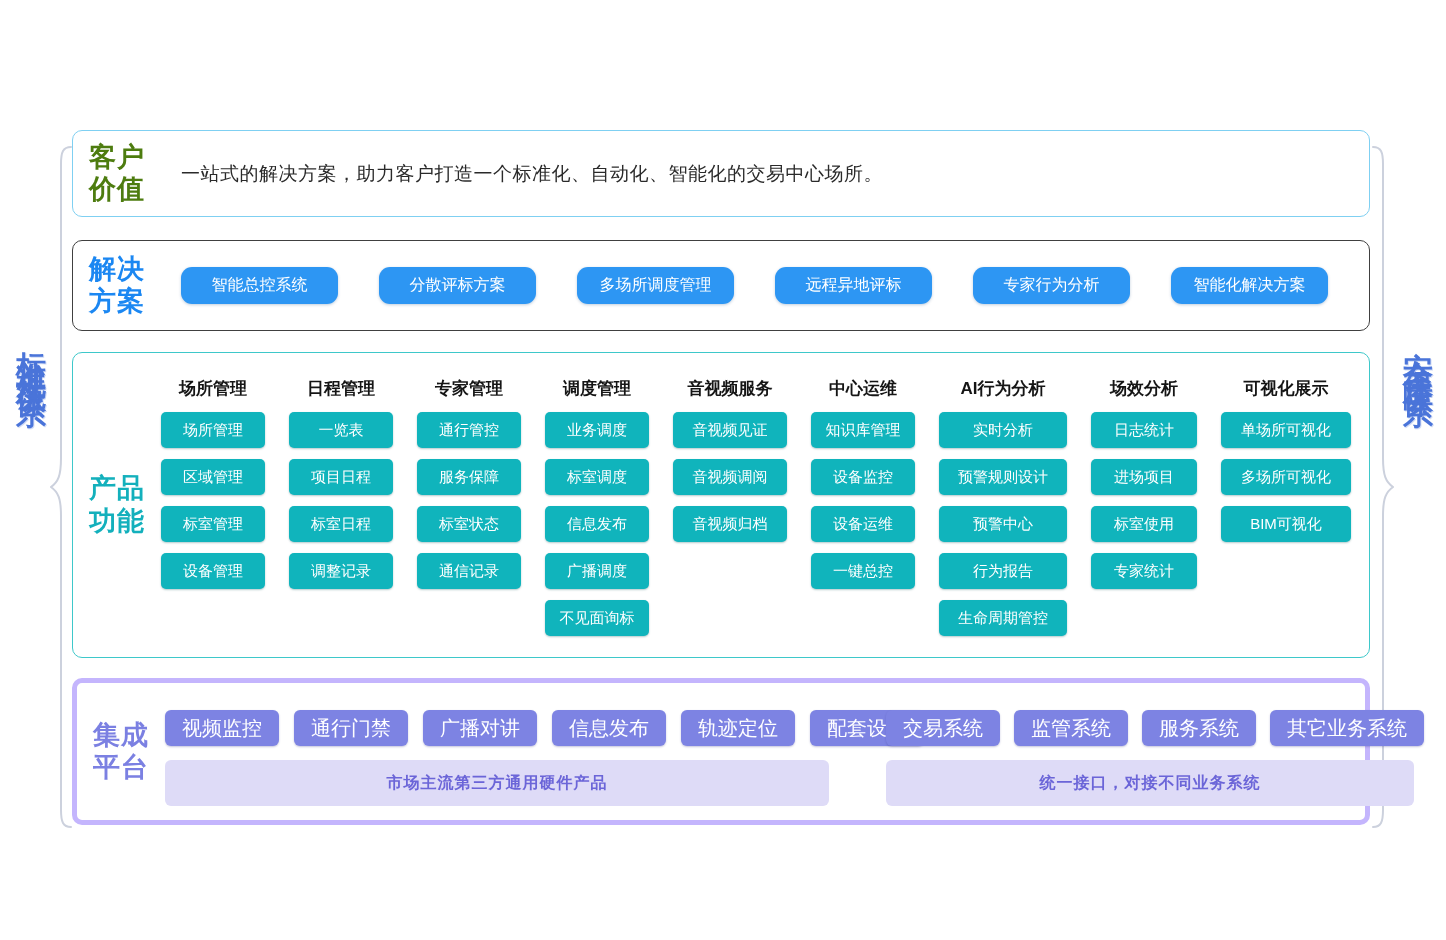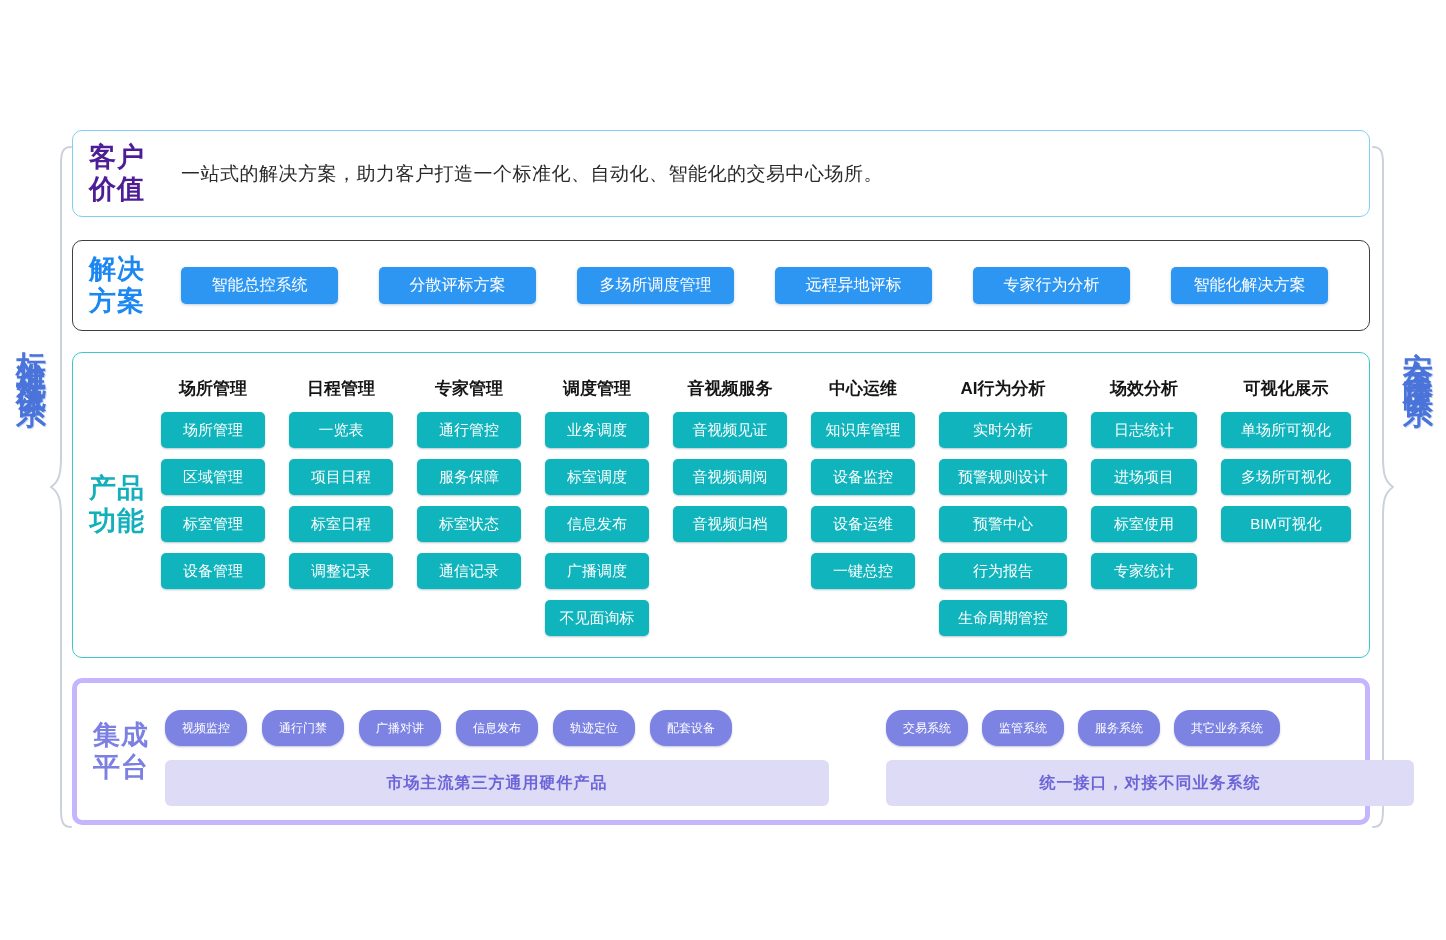--- a/index.html
+++ b/index.html
@@ -46,21 +46,21 @@
   .section-label {
     position: absolute;
     left: 16px; top: 50%;
     transform: translateY(-50%);
     width: 62px;
     font-size: 27px;
     font-weight: bold;
     line-height: 1.22;
     letter-spacing: 1px;
   }
-  .lbl-customer { color: #4c1d95; }
+  .lbl-customer { color: #4d7c0f; }
   .lbl-solution { color: #1b87f2; }
   .lbl-product  { color: #13b0bc; }
   .lbl-platform { color: #7b80e2; }
 
   
   .cv-desc {
     position: absolute;
     left: 108px; top: 0; height: 100%;
     display: flex; align-items: center;
     font-size: 19px;
@@ -72,21 +72,21 @@
   
   .solution-row {
     position: absolute;
     left: 108px; top: 0; height: 100%;
     display: flex; align-items: center;
     gap: 41px;
   }
   .chip-blue {
     width: 157px; height: 37px;
     background: #2d96f3;
-    border-radius: 5px;
+    border-radius: 11px;
     color: #ffffff;
     font-size: 16px;
     display: flex; align-items: center; justify-content: center;
     box-shadow: 0 1px 3px rgba(0,60,120,0.25);
     white-space: nowrap;
   }
 
   
   .product-grid {
     position: absolute;
@@ -124,23 +124,23 @@
     top: 27px;
     display: flex;
     gap: 15px;
   }
   .int-row.hw { left: 88px; }
   .int-row.biz { left: 809px; gap: 14px; }
   .chip-purple {
     height: 36px;
     padding: 0 17px;
     background: #7d83e3;
-    border-radius: 16px;
+    border-radius: 6px;
     color: #ffffff;
-    font-size: 12px;
+    font-size: 20px;
     display: flex; align-items: center; justify-content: center;
     box-shadow: 0 1px 2px rgba(60,60,140,0.3);
     white-space: nowrap;
   }
   .int-banner {
     position: absolute;
     top: 77px; height: 46px;
     background: #dedbf7;
     border-radius: 6px;
     color: #6b65d8;

